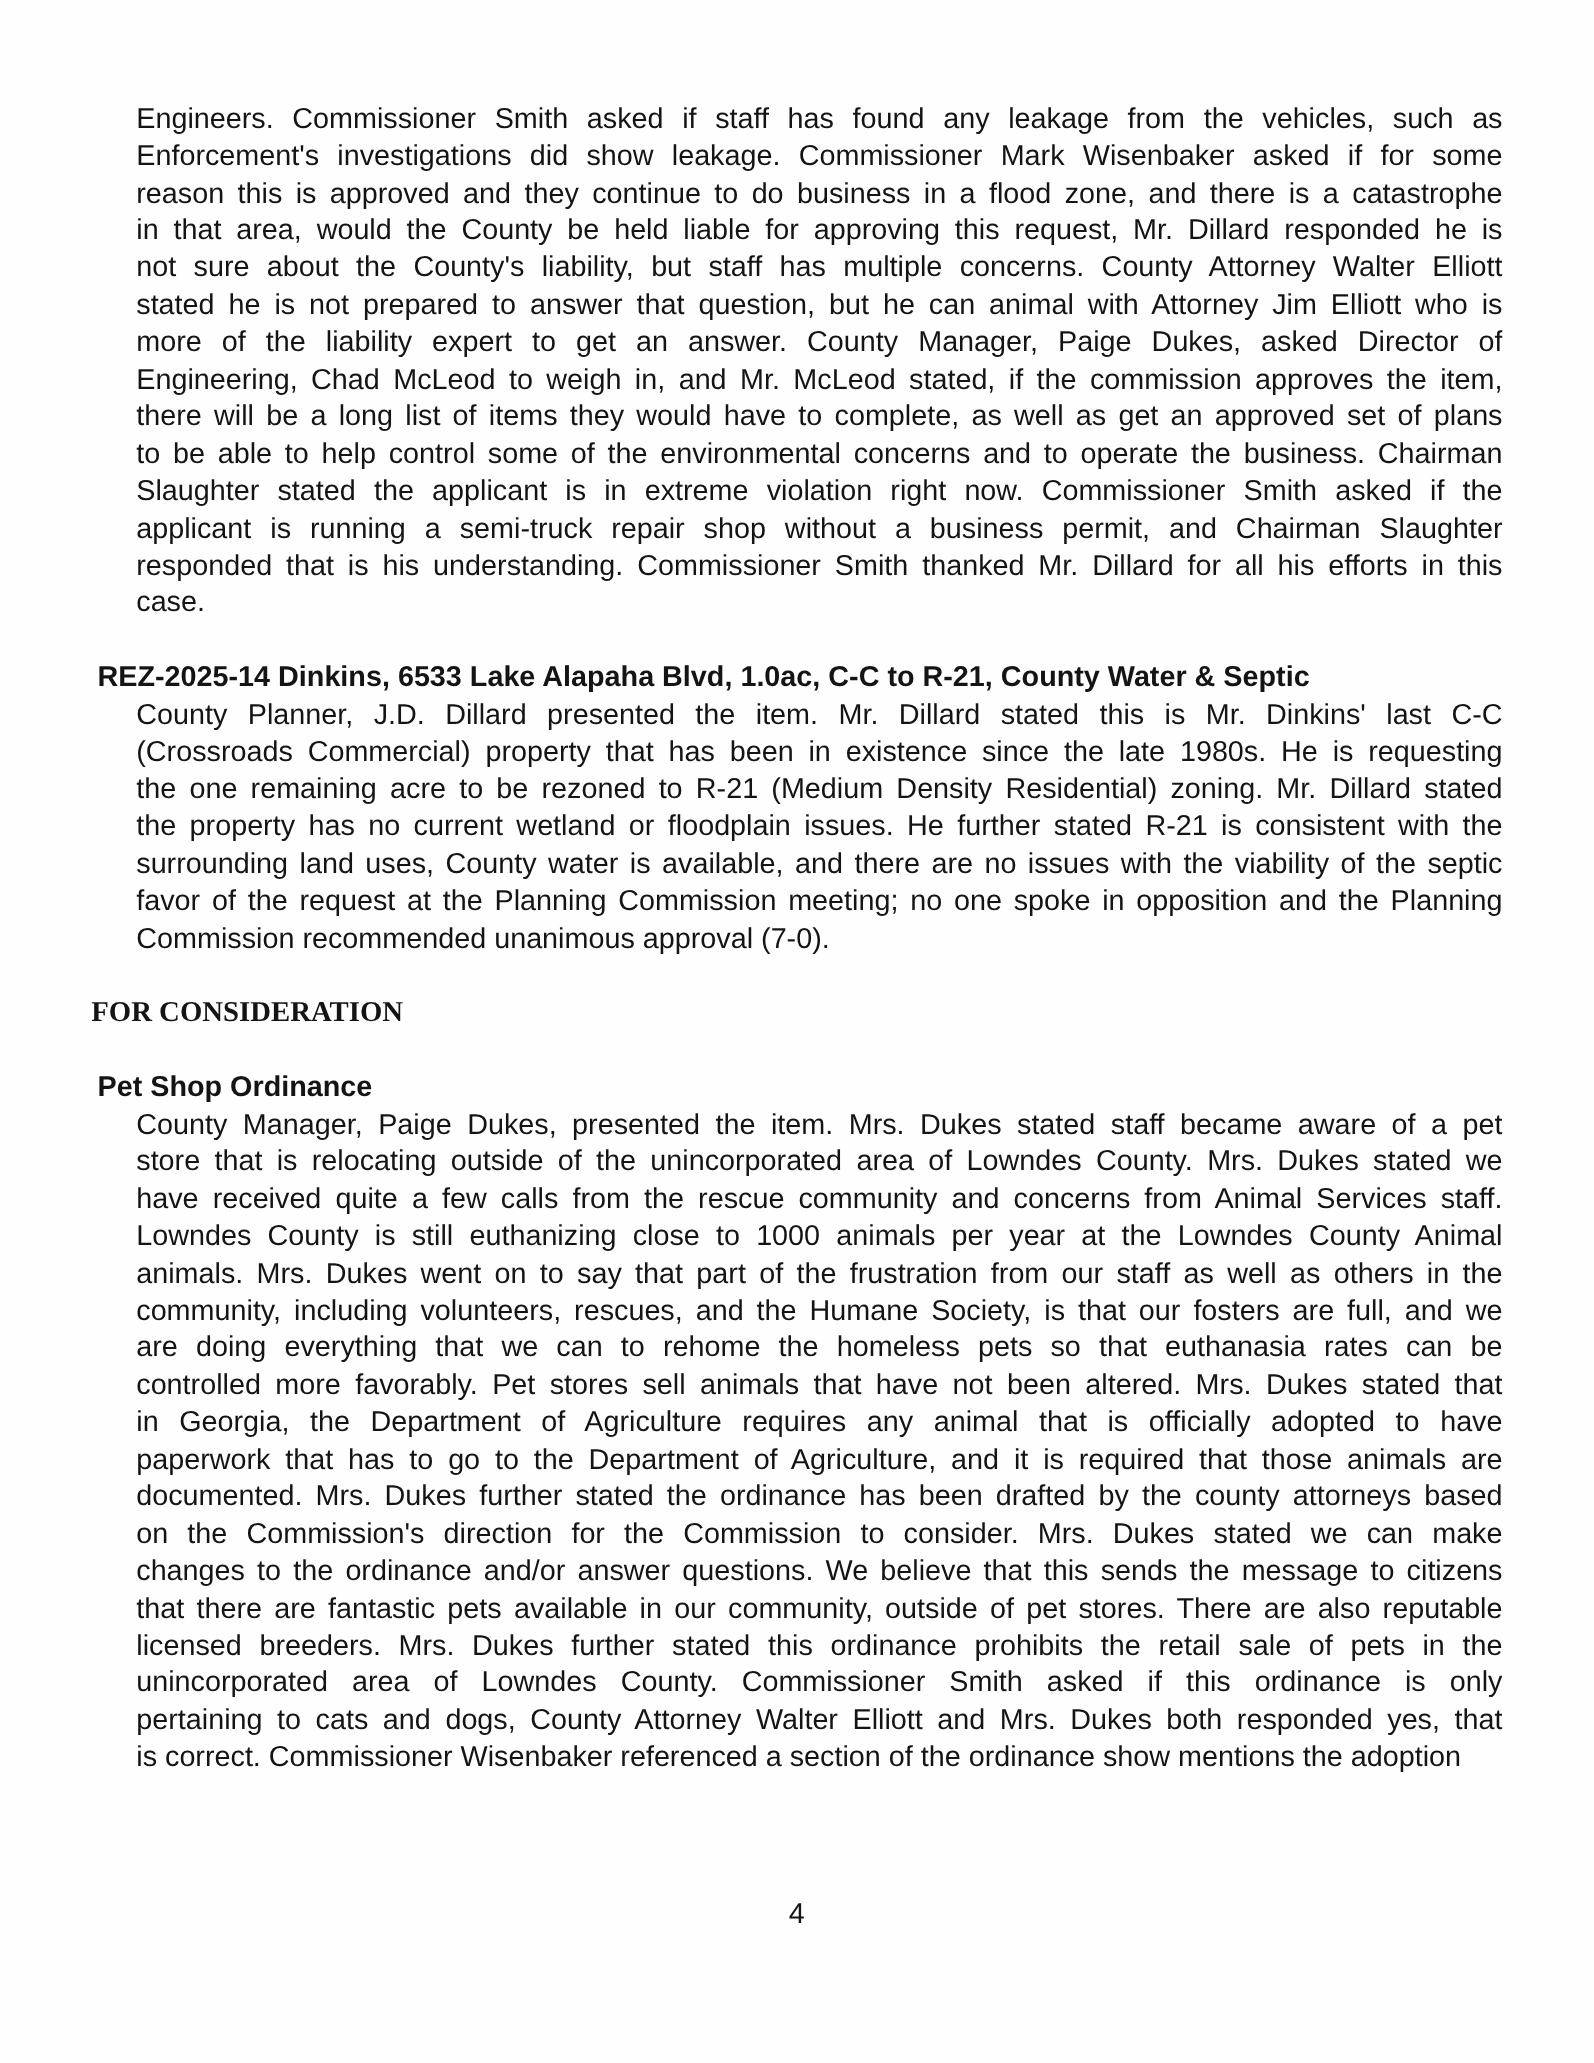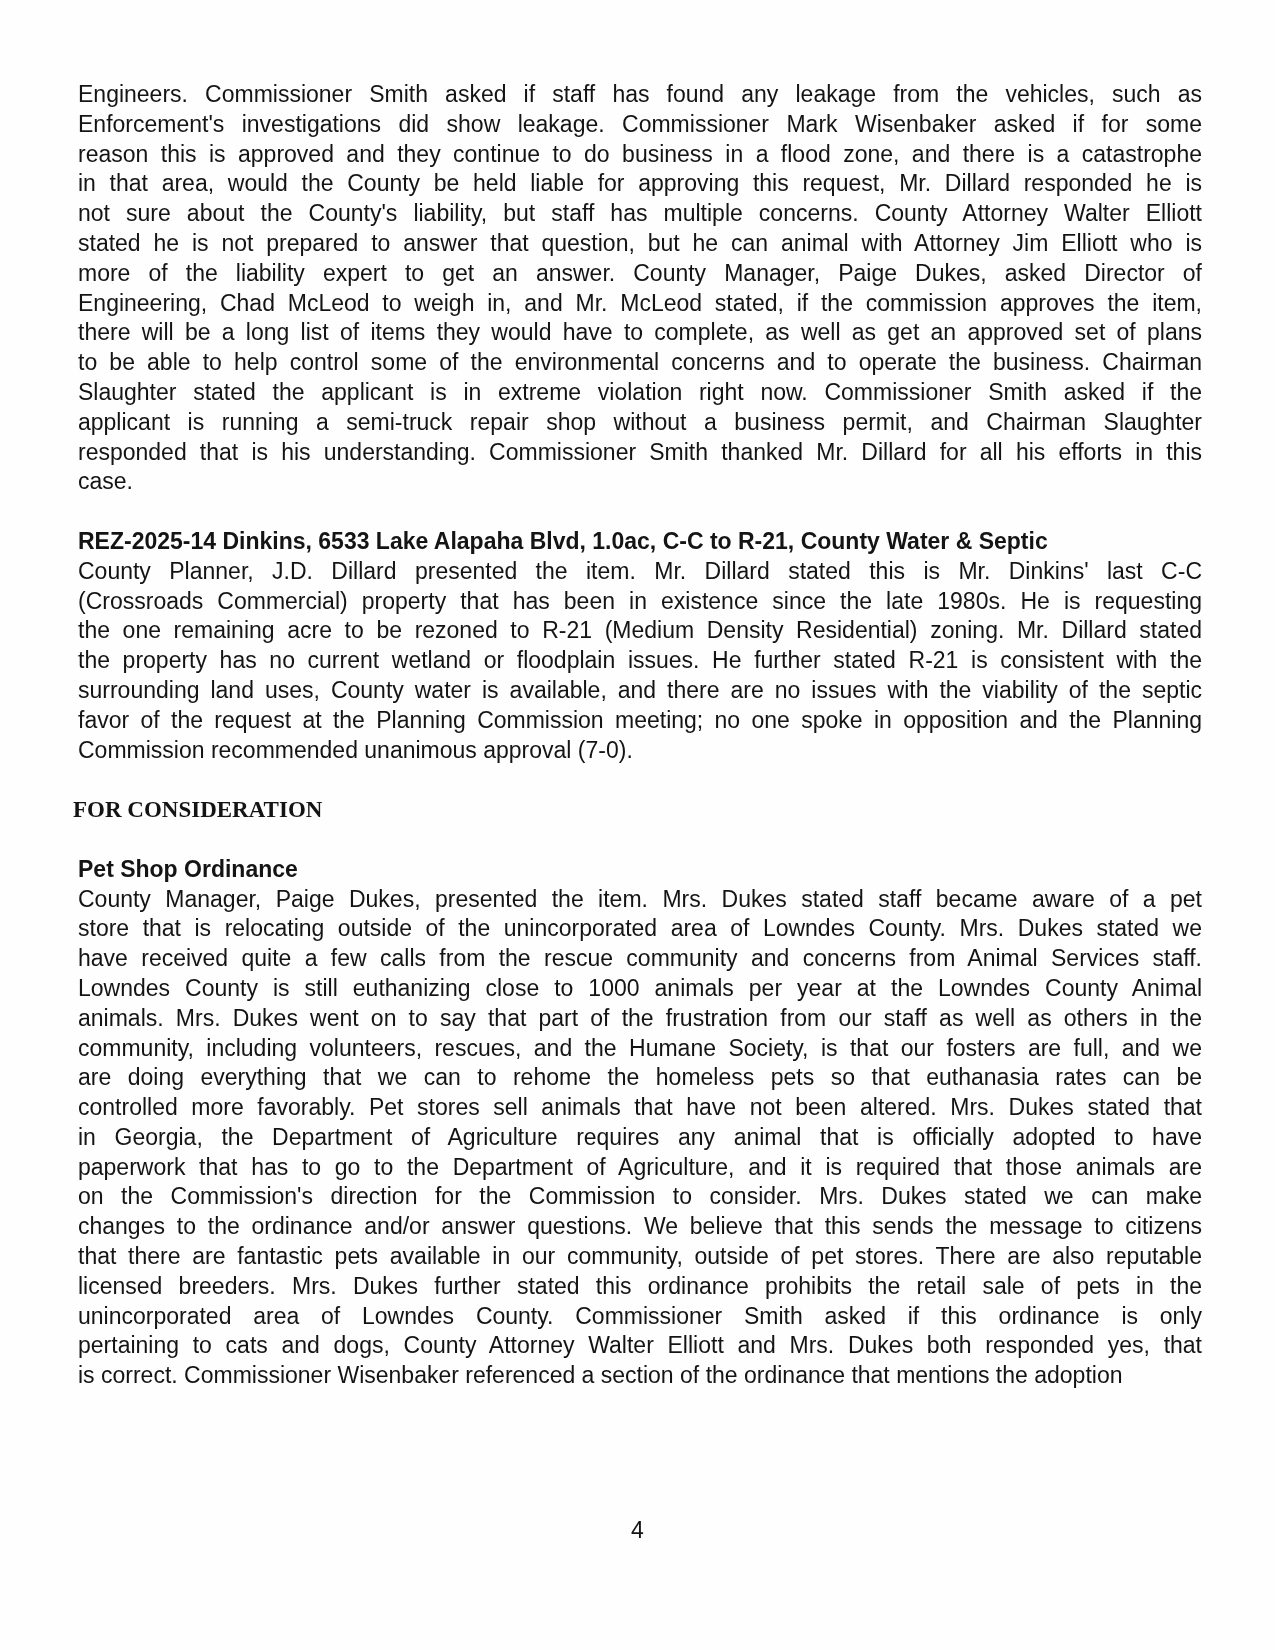--- a/index.html
+++ b/index.html
@@ -23,20 +23,21 @@
     width: 1124px;
     font-size: 23px;
     line-height: 29.8px;
   }
   .para { margin: 0; padding: 0; }
   .line {
     text-align: justify;
     text-align-last: justify;
     height: 29.8px;
     overflow: hidden;
+    margin-left: 31px;
   }
   .line.last {
     text-align-last: left;
   }
   .heading {
     font-weight: bold;
     font-size: inherit;
     line-height: inherit;
     margin: 0;
     padding: 0;
@@ -103,25 +104,26 @@
         <div class="line">County Manager, Paige Dukes, presented the item. Mrs. Dukes stated staff became aware of a pet</div>
         <div class="line">store that is relocating outside of the unincorporated area of Lowndes County. Mrs. Dukes stated we</div>
         <div class="line">have received quite a few calls from the rescue community and concerns from Animal Services staff.</div>
         <div class="line">Lowndes County is still euthanizing close to 1000 animals per year at the Lowndes County Animal</div>
         <div class="line">animals. Mrs. Dukes went on to say that part of the frustration from our staff as well as others in the</div>
         <div class="line">community, including volunteers, rescues, and the Humane Society, is that our fosters are full, and we</div>
         <div class="line">are doing everything that we can to rehome the homeless pets so that euthanasia rates can be</div>
         <div class="line">controlled more favorably. Pet stores sell animals that have not been altered. Mrs. Dukes stated that</div>
         <div class="line">in Georgia, the Department of Agriculture requires any animal that is officially adopted to have</div>
         <div class="line">paperwork that has to go to the Department of Agriculture, and it is required that those animals are</div>
+        <div class="line">documented. Mrs. Dukes further stated the ordinance has been drafted by the county attorneys based</div>
         <div class="line">on the Commission's direction for the Commission to consider. Mrs. Dukes stated we can make</div>
         <div class="line">changes to the ordinance and/or answer questions. We believe that this sends the message to citizens</div>
         <div class="line">that there are fantastic pets available in our community, outside of pet stores. There are also reputable</div>
         <div class="line">licensed breeders. Mrs. Dukes further stated this ordinance prohibits the retail sale of pets in the</div>
         <div class="line">unincorporated area of Lowndes County. Commissioner Smith asked if this ordinance is only</div>
         <div class="line">pertaining to cats and dogs, County Attorney Walter Elliott and Mrs. Dukes both responded yes, that</div>
-        <div class="line last">is correct. Commissioner Wisenbaker referenced a section of the ordinance that mentions the adoption</div>
+        <div class="line last">is correct. Commissioner Wisenbaker referenced a section of the ordinance show mentions the adoption</div>
       </div>
 
   </div>
 
   <div class="footer">4</div>
 </div>
 
 </body></html>

